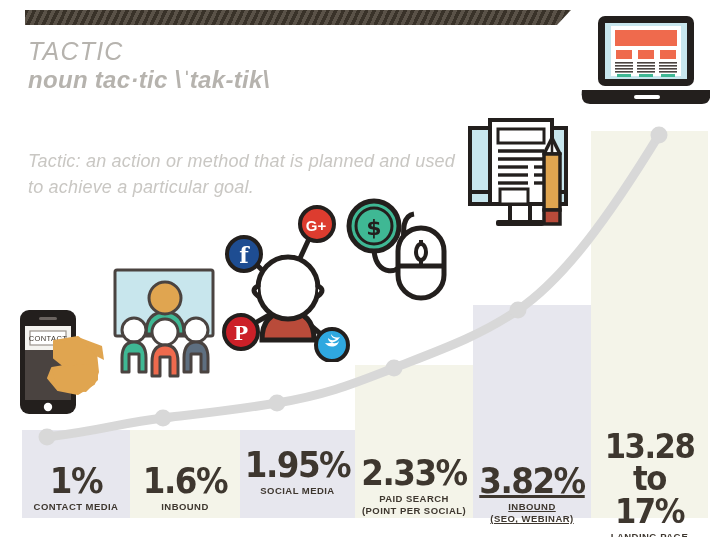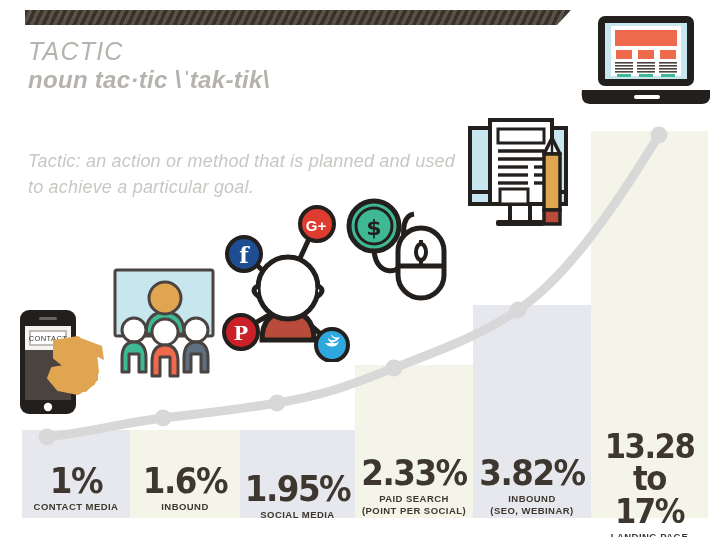--- a/index.html
+++ b/index.html
@@ -67,23 +67,23 @@
     transform: scaleX(0.93); transform-origin: center;
   }
   .stat .big.two-line { font-size:33px; }
   .stat .cap {
     font-size:9.5px; font-weight:bold; letter-spacing:0.45px;
     color:#3e372f; margin-top:3px; line-height:1.25;
     font-family:"Liberation Sans", sans-serif;
   }
   .s1 { left:22px;  width:108px; top:24px; }
   .s2 { left:130px; width:110px; top:24px; }
-  .s3 { left:240px; width:115px; top:32px; }
+  .s3 { left:240px; width:115px; top:8px; }
   .s4 { left:355px; width:118px; top:16px; }
-  .s5 { left:473px; width:118px; top:16px; }
+  .s5 { left:473px; width:118px; top:24px;text-decoration:underline; }
   .s6 { left:591px; width:117px; top:-9px; }
 
   
   .ill { position:absolute; }
   #phone-ill   { left:14px;  top:306px; }
   #webinar-ill { left:108px; top:262px; }
   #social-ill  { left:222px; top:200px; }
   #ppc-ill     { left:338px; top:198px; }
   #monitor-ill { left:462px; top:118px; }
   #laptop-ill  { left:578px; top:12px; }

